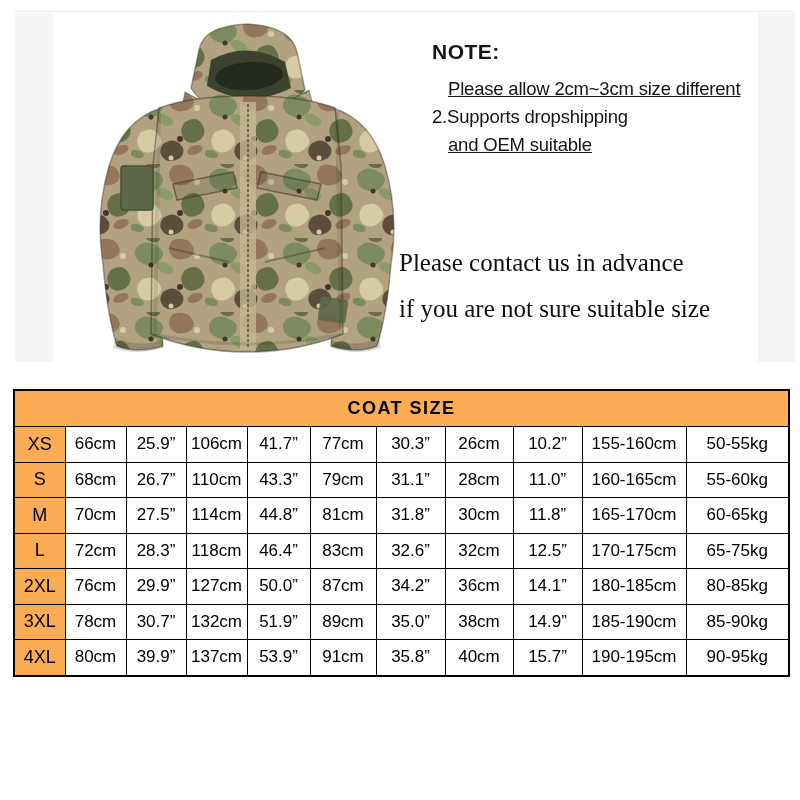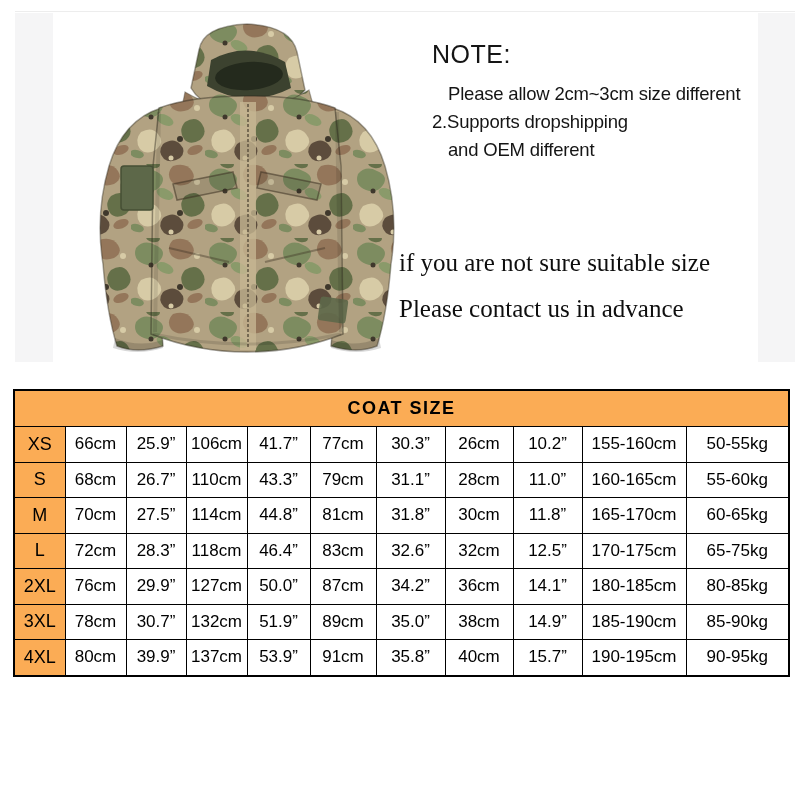--- a/index.html
+++ b/index.html
@@ -8,23 +8,23 @@
     font-family:"Liberation Sans",sans-serif;overflow:hidden;
   }
   
   .photo-area{position:absolute;left:15px;top:11px;width:780px;height:351px;background:#ffffff;border-top:1px solid #ededed;}
   .strip{position:absolute;top:1px;height:349px;background:#f5f5f6;}
   .strip-left{left:0;width:38px;}
   .strip-right{right:0;width:37px;}
   .jacket-svg{position:absolute;left:42px;top:4px;}
   
   .note{position:absolute;left:432px;top:40px;color:#151515;}
-  .note-title{font-size:25px;font-weight:400;letter-spacing:.5px;margin-bottom:11px;}
+  .note-title{font-size:21px;font-weight:700;letter-spacing:.5px;margin-bottom:11px;}
   .note-line{font-size:18.5px;line-height:28px;letter-spacing:-.2px;white-space:nowrap;}
-  .note-line.indent{padding-left:16px;}
+  .note-line.indent{padding-left:16px;text-decoration:underline;}
   
   .contact{position:absolute;left:399px;top:240px;font-family:"Liberation Serif",serif;color:#0e0e0e;}
   .contact-line{font-size:25px;line-height:46px;white-space:nowrap;}
   
   .size-table{
     position:absolute;left:13px;top:389px;width:775px;
     border-collapse:collapse;table-layout:fixed;border:2px solid #000;
   }
   .size-table th,.size-table td{
     border:1.5px solid #000;text-align:center;vertical-align:middle;padding:0;color:#000;
@@ -90,26 +90,26 @@
     <path d="M96 318 Q190 338 284 318" stroke="rgba(0,0,0,.12)" stroke-width="3" fill="none"></path>
     <path d="M102 96 Q100 200 98 316" stroke="rgba(0,0,0,.10)" stroke-width="4" fill="none"></path>
     <path d="M280 96 Q282 200 284 316" stroke="rgba(0,0,0,.10)" stroke-width="4" fill="none"></path>
   </svg>
 </div>
 
 <div class="note">
   <div class="note-title">NOTE:</div>
   <div class="note-line indent">Please allow 2cm~3cm size different</div>
   <div class="note-line">2.Supports dropshipping</div>
-  <div class="note-line indent">and OEM different</div>
+  <div class="note-line indent">and OEM suitable</div>
 </div>
 
 <div class="contact">
+  <div class="contact-line">Please contact us in advance</div>
   <div class="contact-line">if you are not sure suitable size</div>
-  <div class="contact-line">Please contact us in advance</div>
 </div>
 
 <table class="size-table">
   <colgroup>
     <col style="width:51px">
       <col style="width:61px">
       <col style="width:60px">
     <col style="width:61px">
       <col style="width:63px">
       <col style="width:66px">

